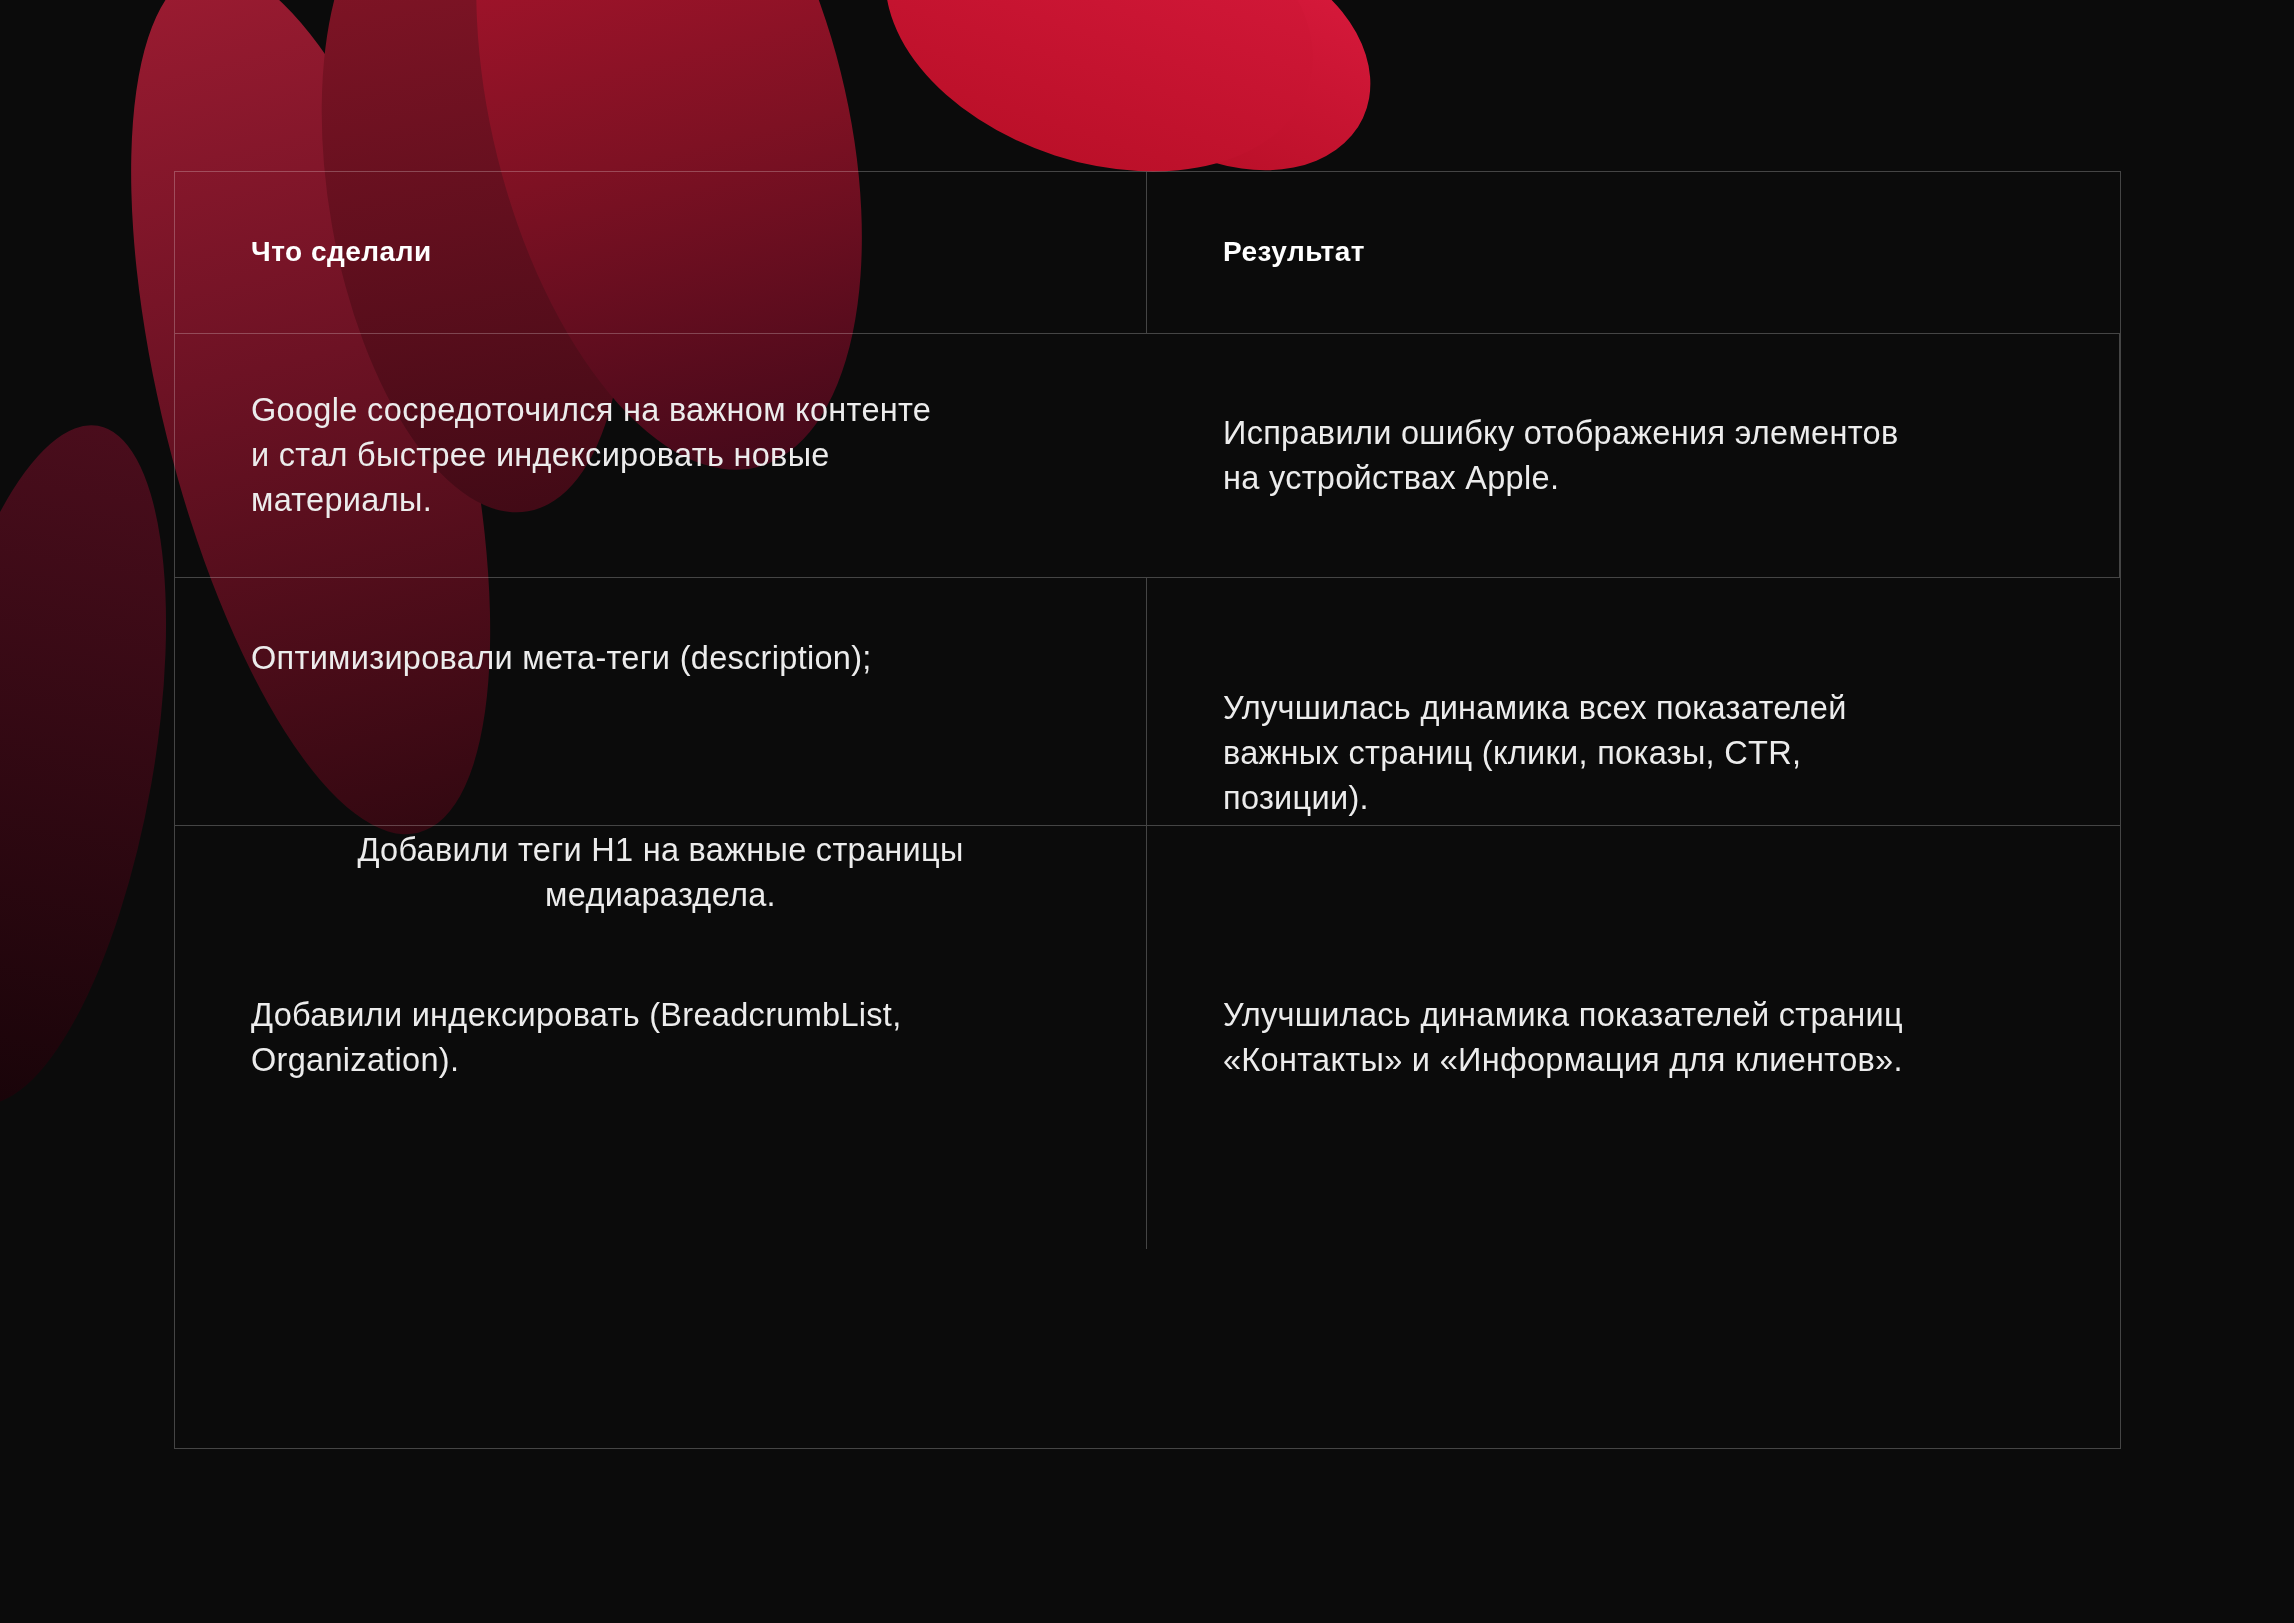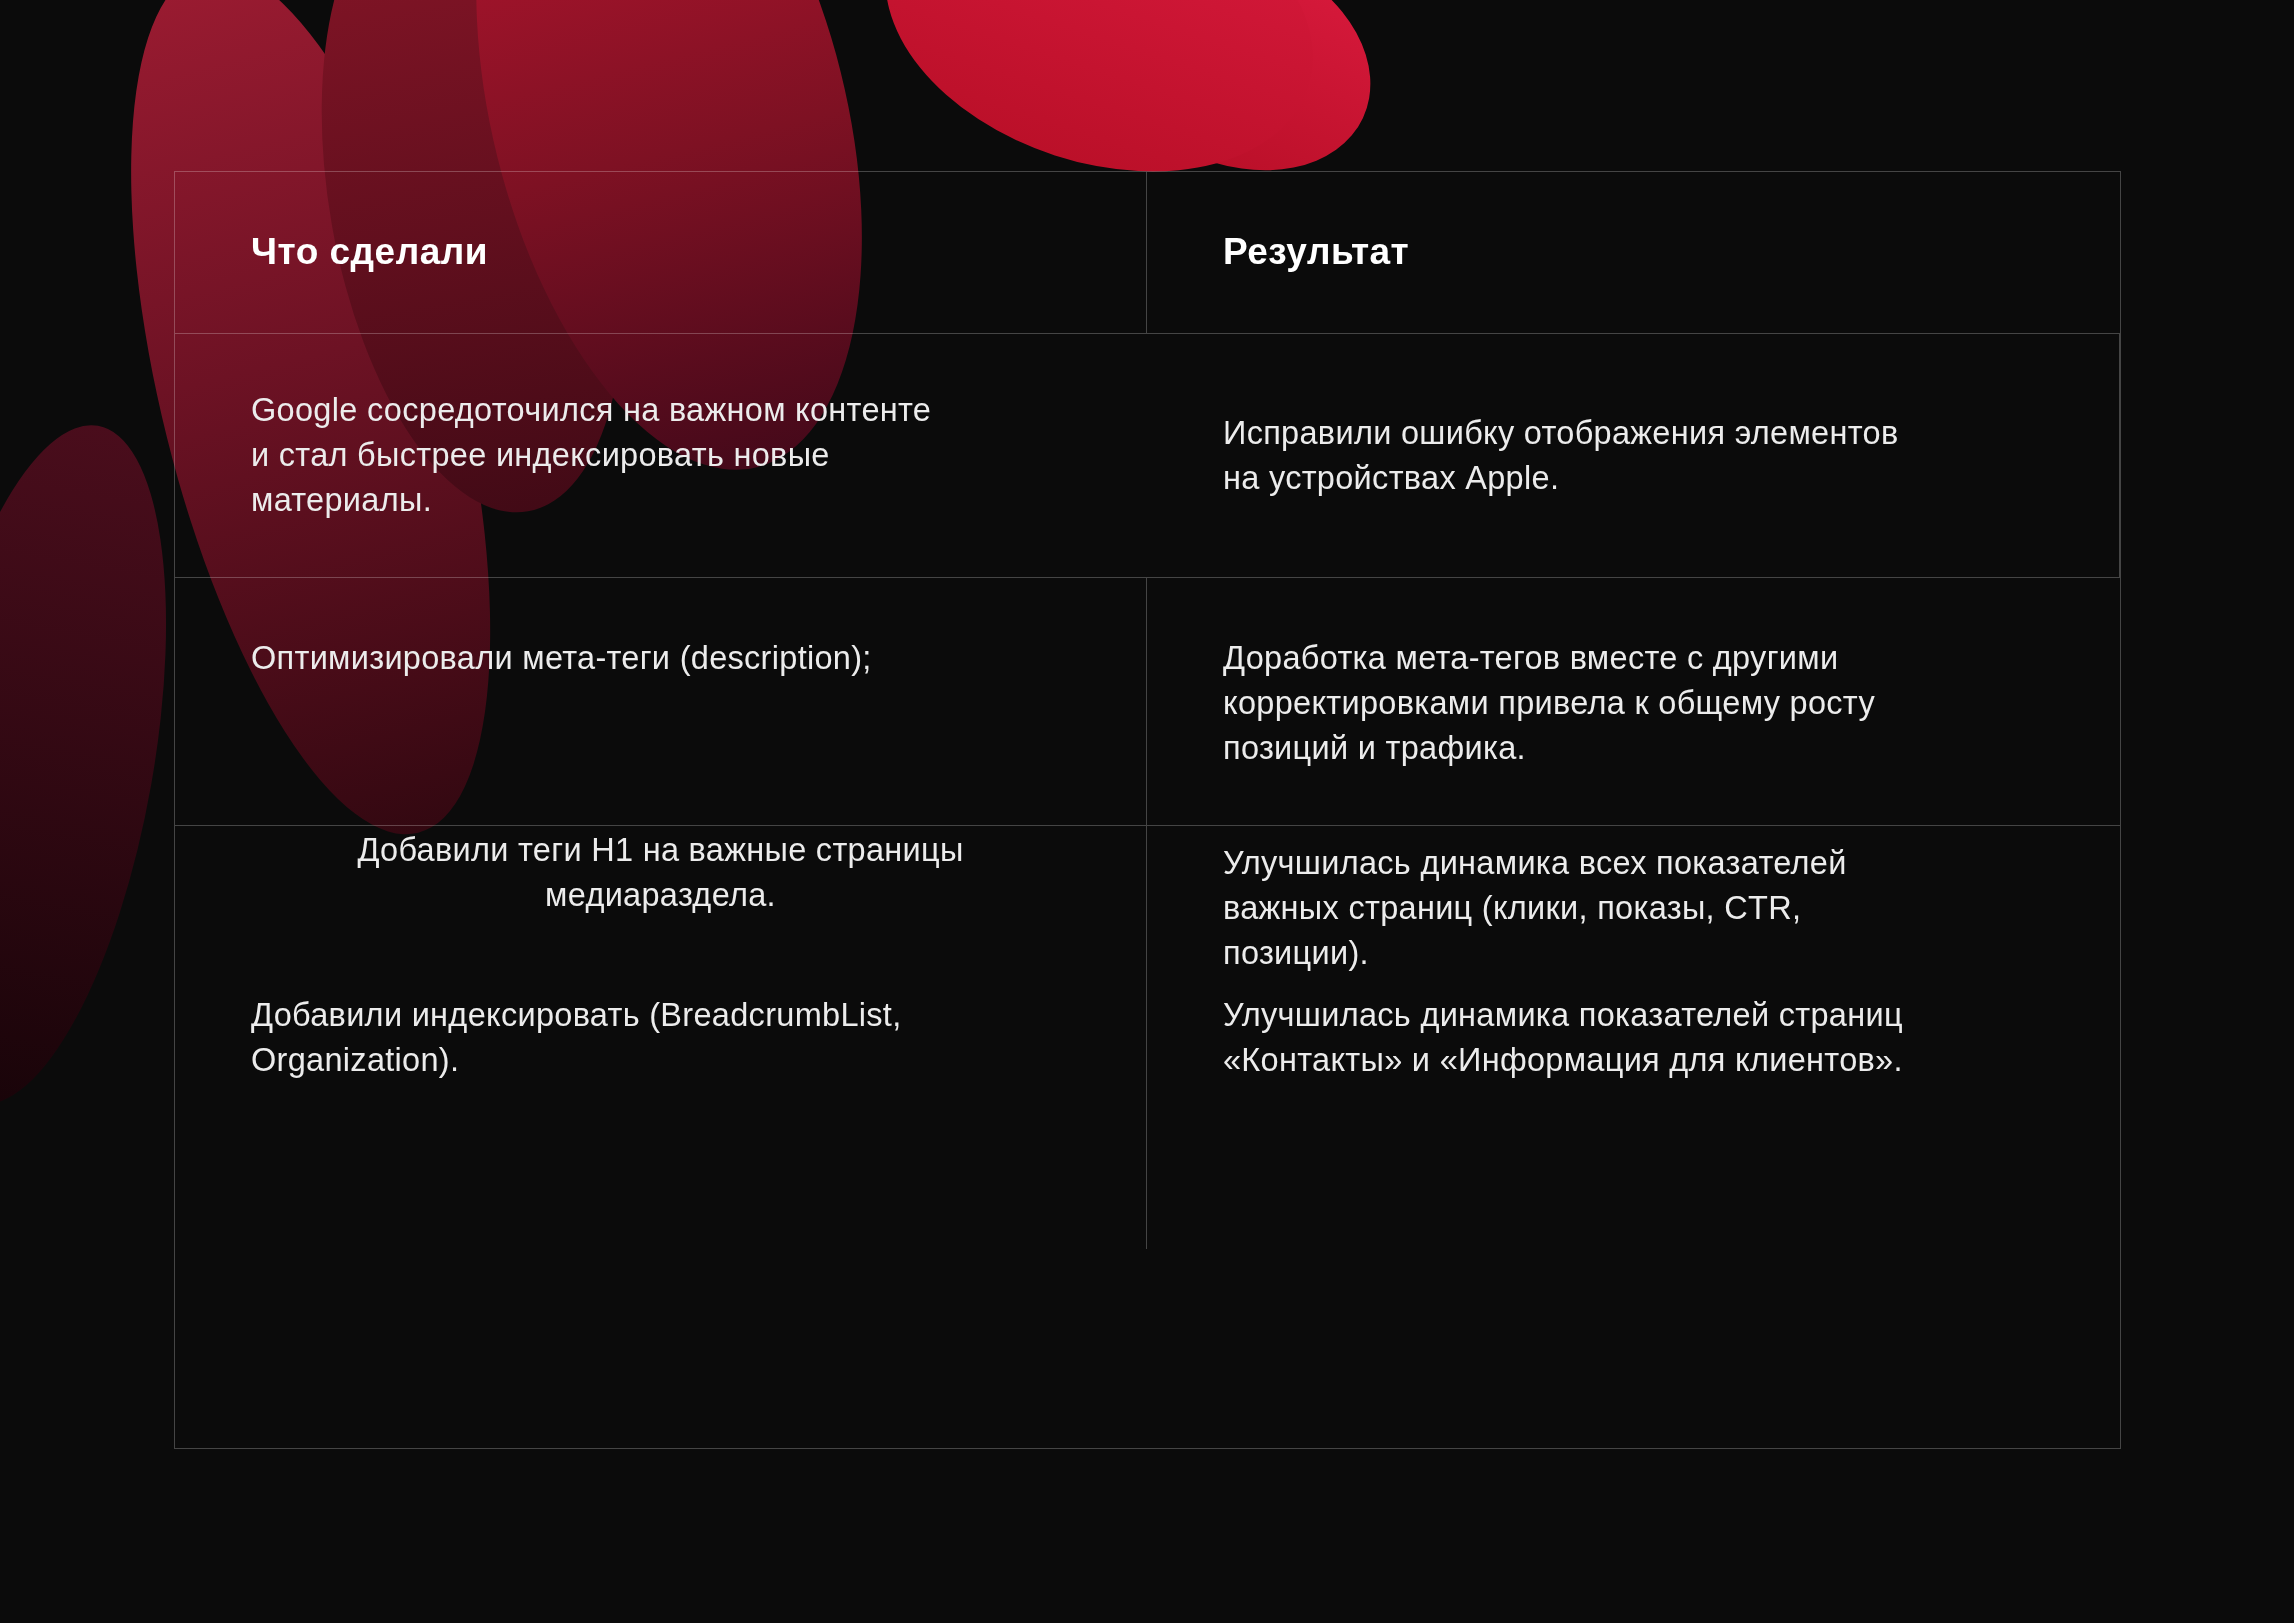--- a/index.html
+++ b/index.html
@@ -33,21 +33,21 @@
     box-sizing:border-box;
     display:flex;flex-direction:column;justify-content:center;
     padding:0 76px;
     color:var(--text);
     font-size:32.5px;line-height:45px;letter-spacing:0.3px;
   }
   .cell.col1{border-right:1.4px solid var(--line);}
   .cell.rb{border-bottom:1.4px solid var(--line);}
   .cell.top{justify-content:flex-start;padding-top:58px;gap:20px;}
   .hdr{
-    font-size:37px;line-height:1.1;font-weight:bold;color:#ffffff;
+    font-size:28px;line-height:1.1;font-weight:bold;color:#ffffff;
     letter-spacing:0.5px;
   }
   .p{white-space:pre-line;}
   .gap-l{margin-top:127px;text-align:center;}
   .gap-s{margin-top:50px;}
 </style>
 </head>
 <body>
 
 <div class="stage">
@@ -104,23 +104,20 @@
       <div class="p">Исправили ошибку отображения элементов
 на устройствах Apple.</div>
     </div>
 
     <div class="cell col1 rb top">
       <div class="p">Оптимизировали мета-теги (description);</div>
       <div class="p gap-l">Добавили теги H1 на важные страницы
 медиараздела.</div>
     </div>
     <div class="cell rb top">
-      <div class="p">Доработка мета-тегов вместе с другими
-корректировками привела к общему росту
-позиций и трафика.</div>
       <div class="p gap-s">Улучшилась динамика всех показателей
 важных страниц (клики, показы, CTR,
 позиции).</div>
     </div>
 
     <div class="cell col1">
       <div class="p">Добавили индексировать (BreadcrumbList,
 Organization).</div>
     </div>
     <div class="cell">

